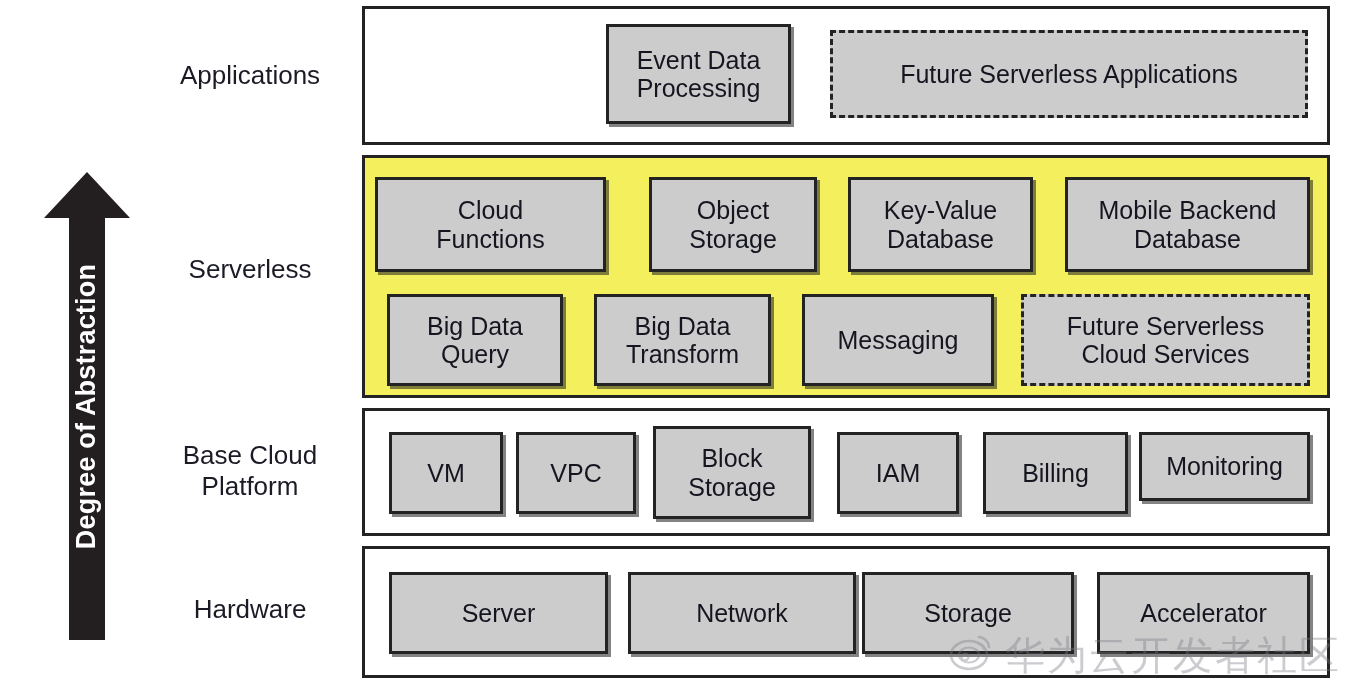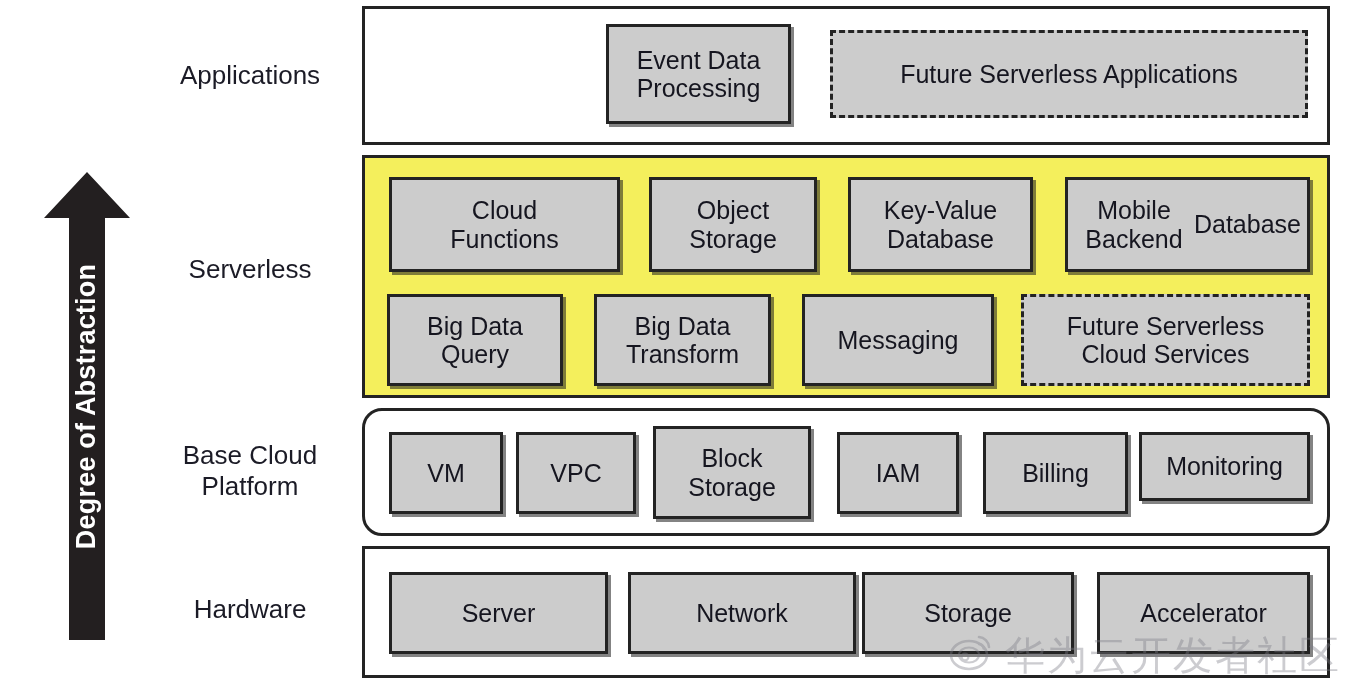--- a/index.html
+++ b/index.html
@@ -65,21 +65,21 @@
   
   .layer {
     position: absolute;
     left: 362px;
     width: 968px;
     border: 3px solid #232323;
     background: #ffffff;
   }
   .layer.applications { top: 6px;   height: 139px; }
   .layer.serverless   { top: 155px; height: 243px; background: #f4ef5c; }
-  .layer.base         { top: 408px; height: 128px; border-radius: 20px; }
+  .layer.base         { top: 408px; height: 128px; }
   .layer.hardware     { top: 546px; height: 132px; }
 
   
   .box {
     position: absolute;
     background: #cccccc;
     border: 3px solid #232323;
     box-shadow: 3px 3px 0 0 rgba(30,30,30,0.55);
     display: flex;
     align-items: center;
@@ -145,36 +145,36 @@
       <span class="bt">Processing</span>
     </div>
 
     <div class="box dashed" style="left:465px; top:21px; width:478px; height:88px;">
       <span class="bt">Future Serverless Applications</span>
     </div>
   </div>
 
   <div class="layer serverless">
 
-    <div class="box" style="left:24px; top:19px; width:231px; height:95px; flex-direction:column;">
+    <div class="box" style="left:10px; top:19px; width:231px; height:95px; flex-direction:column;">
       <span class="bt">Cloud</span>
       <span class="bt">Functions</span>
     </div>
 
     <div class="box" style="left:284px; top:19px; width:168px; height:95px; flex-direction:column;">
       <span class="bt">Object</span>
       <span class="bt">Storage</span>
     </div>
 
     <div class="box" style="left:483px; top:19px; width:185px; height:95px; flex-direction:column;">
       <span class="bt">Key-Value</span>
       <span class="bt">Database</span>
     </div>
 
-    <div class="box" style="left:700px; top:19px; width:245px; height:95px; flex-direction:row;">
+    <div class="box" style="left:700px; top:19px; width:245px; height:95px; flex-direction:column;">
       <span class="bt">Mobile Backend</span>
       <span class="bt">Database</span>
     </div>
 
     <div class="box" style="left:22px; top:136px; width:176px; height:92px; flex-direction:column;">
       <span class="bt">Big Data</span>
       <span class="bt">Query</span>
     </div>
 
     <div class="box" style="left:229px; top:136px; width:177px; height:92px; flex-direction:column;">

